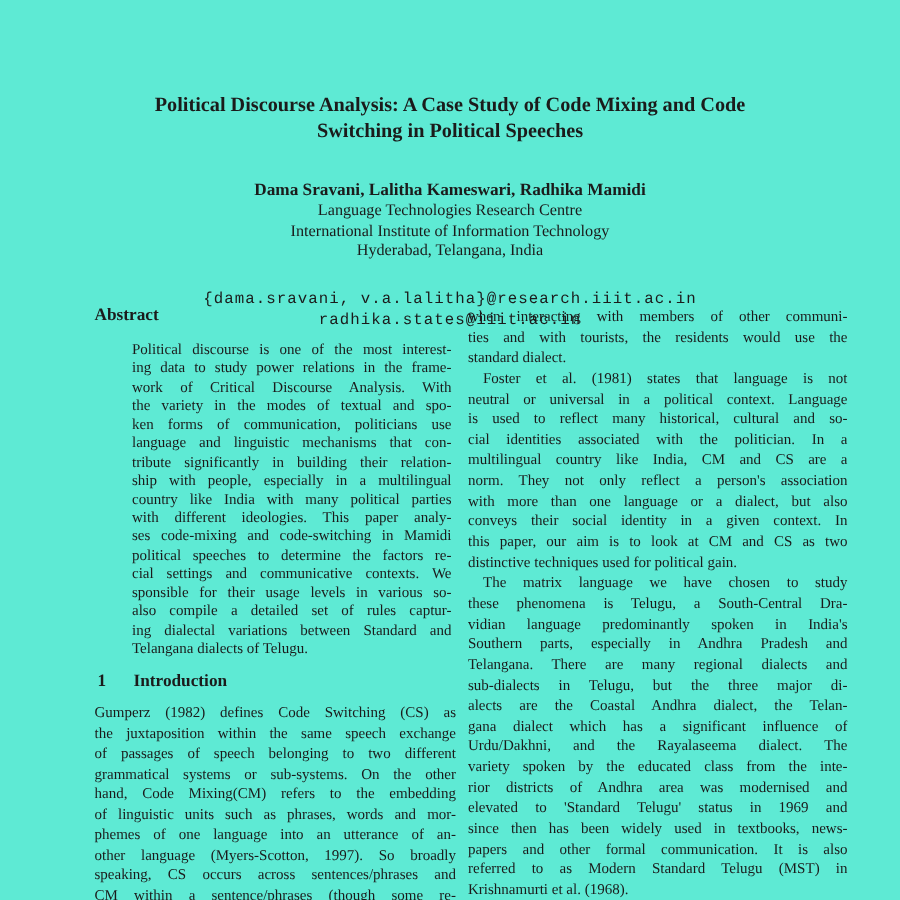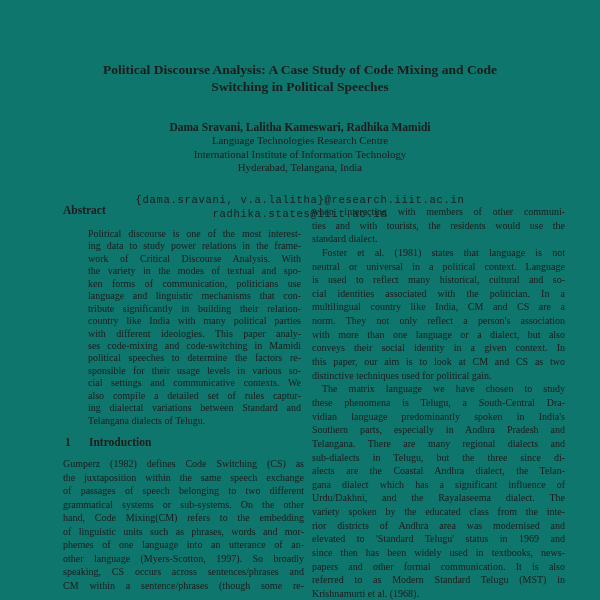--- a/index.html
+++ b/index.html
@@ -2,21 +2,21 @@
 <html><head>
 <meta charset="utf-8">
 <style>
   html,body{margin:0;padding:0;}
   body{
     width:600px;height:600px;overflow:hidden;position:relative;
     background:#ffffff;color:#1b1b1b;
     font-family:"Liberation Serif",serif;
     -webkit-font-smoothing:antialiased;
   }
-  .page{position:absolute;inset:0;background:#0f766e;}
+  .page{position:absolute;inset:0;background:#5eead4;}
 
   
   .header{position:absolute;top:62px;left:0;width:600px;text-align:center;}
   .title .tline{font-size:13.5px;font-weight:700;line-height:16.5px;white-space:nowrap;}
   .authors{margin-top:25px;font-size:11.5px;font-weight:700;line-height:14px;white-space:nowrap;}
   .affils .hline{font-size:10.8px;line-height:13.5px;white-space:nowrap;}
   .emails{margin-top:18px;font-family:Liberation Mono, monospace;
           font-size:10.5px;letter-spacing:0.7px;}
   .emails .hline{line-height:14.6px;white-space:nowrap;}
 
@@ -69,26 +69,27 @@
     <div class="col-left">
       <div class="abs-heading">Abstract</div>
       <div class="abs-body">
           <div class="line">Political discourse is one of the most interest-</div>
           <div class="line">ing data to study power relations in the frame-</div>
           <div class="line">work of Critical Discourse Analysis. With</div>
           <div class="line">the variety in the modes of textual and spo-</div>
           <div class="line">ken forms of communication, politicians use</div>
           <div class="line">language and linguistic mechanisms that con-</div>
           <div class="line">tribute significantly in building their relation-</div>
+          <div class="line">ship with people, especially in a multilingual</div>
           <div class="line">country like India with many political parties</div>
           <div class="line">with different ideologies. This paper analy-</div>
           <div class="line">ses code-mixing and code-switching in Mamidi</div>
           <div class="line">political speeches to determine the factors re-</div>
+          <div class="line">cial settings and communicative contexts. We</div>
           <div class="line">sponsible for their usage levels in various so-</div>
-          <div class="line">cial settings and communicative contexts. We</div>
           <div class="line">also compile a detailed set of rules captur-</div>
           <div class="line">ing dialectal variations between Standard and</div>
           <div class="line last">Telangana dialects of Telugu.</div>
         </div>
 
       <div class="sec-heading">
         <span class="sec-num">1</span><span class="sec-title">Introduction</span>
       </div>
       <div class="intro-body">
           <div class="line">Gumperz (1982) defines Code Switching (CS) as</div>
@@ -116,21 +117,21 @@
         <div class="line">norm. They not only reflect a person's association</div>
         <div class="line">with more than one language or a dialect, but also</div>
         <div class="line">conveys their social identity in a given context. In</div>
         <div class="line">this paper, our aim is to look at CM and CS as two</div>
         <div class="line last">distinctive techniques used for political gain.</div>
         <div class="line ind">The matrix language we have chosen to study</div>
         <div class="line">these phenomena is Telugu, a South-Central Dra-</div>
         <div class="line">vidian language predominantly spoken in India's</div>
         <div class="line">Southern parts, especially in Andhra Pradesh and</div>
         <div class="line">Telangana. There are many regional dialects and</div>
-        <div class="line">sub-dialects in Telugu, but the three since di-</div>
+        <div class="line">sub-dialects in Telugu, but the three major di-</div>
         <div class="line">alects are the Coastal Andhra dialect, the Telan-</div>
         <div class="line">gana dialect which has a significant influence of</div>
         <div class="line">Urdu/Dakhni, and the Rayalaseema dialect. The</div>
         <div class="line">variety spoken by the educated class from the inte-</div>
         <div class="line">rior districts of Andhra area was modernised and</div>
         <div class="line">elevated to 'Standard Telugu' status in 1969 and</div>
         <div class="line">since then has been widely used in textbooks, news-</div>
         <div class="line">papers and other formal communication. It is also</div>
         <div class="line">referred to as Modern Standard Telugu (MST) in</div>
         <div class="line last">Krishnamurti et al. (1968).</div>

